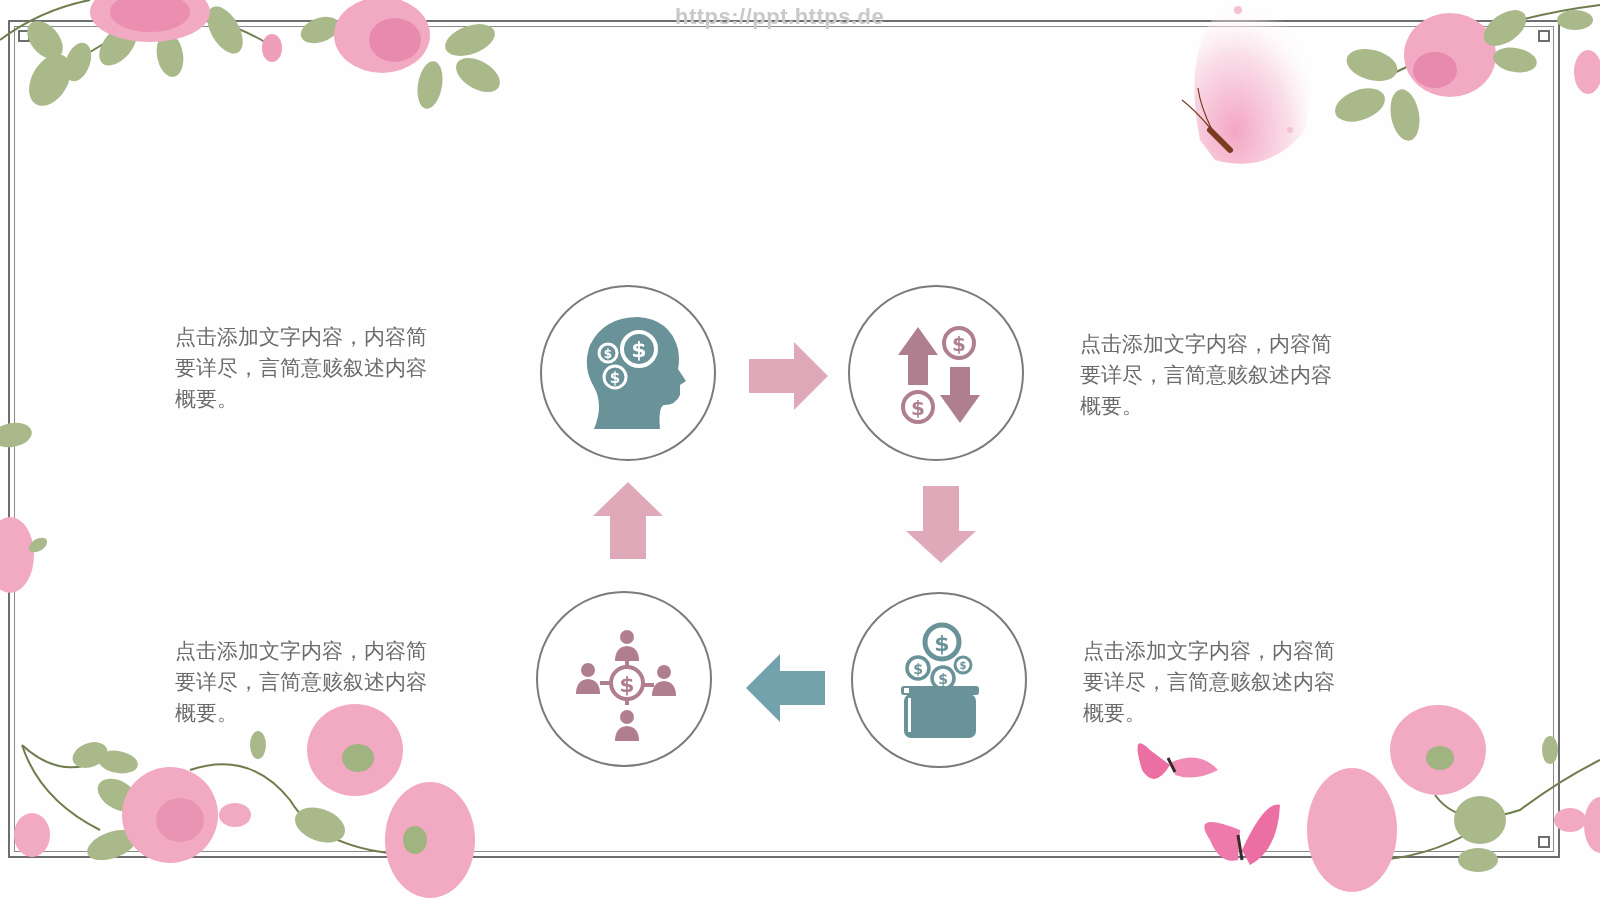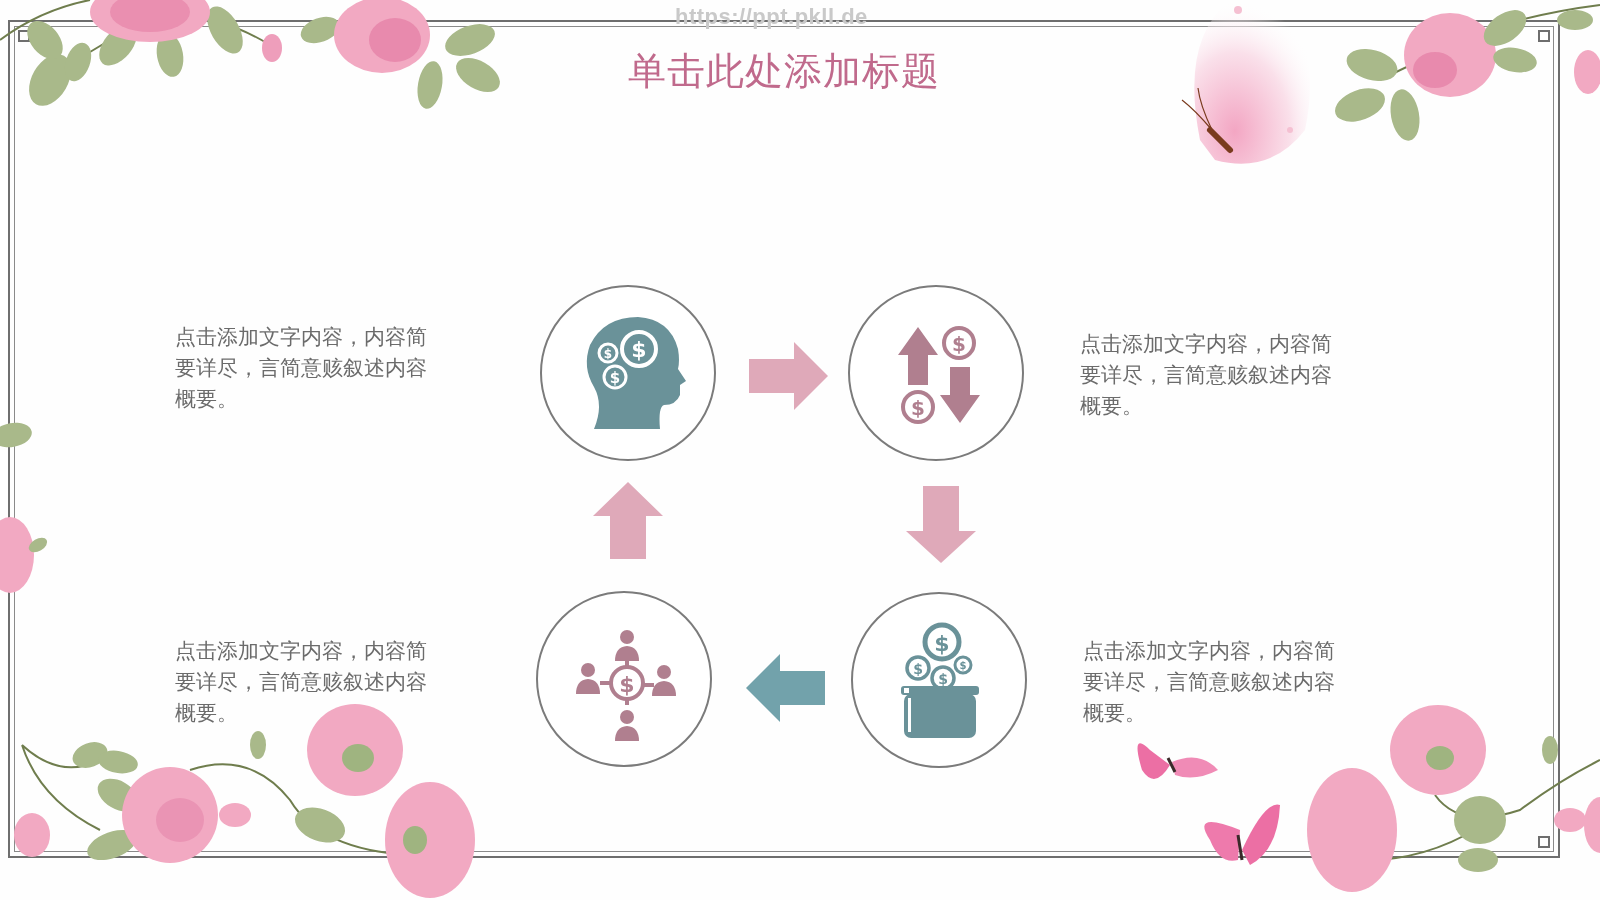--- a/index.html
+++ b/index.html
@@ -32,21 +32,21 @@
 
 <div class="slide">
 
   <div class="frame outer"></div>
   <div class="frame inner"></div>
   <div class="corner-sq" style="left:18px;top:30px;"></div>
   <div class="corner-sq" style="left:1538px;top:30px;"></div>
   <div class="corner-sq" style="left:18px;top:836px;"></div>
   <div class="corner-sq" style="left:1538px;top:836px;"></div>
 
-  <div class="watermark">https://ppt.pkll.de</div>
+  <div class="watermark">https://ppt.https.de</div>
 
   <svg class="deco" style="left:0;top:0;" width="520" height="120">
     <path d="M0 40 Q40 10 90 0" stroke="#6f7d4d" stroke-width="2" fill="none"></path>
     <path d="M60 70 Q110 40 160 10 M170 10 Q230 20 270 45" stroke="#6f7d4d" stroke-width="2" fill="none"></path>
     <ellipse cx="50" cy="80" rx="18" ry="28" fill="#a9b98a" transform="rotate(30 50 80)"></ellipse>
     <ellipse cx="45" cy="40" rx="14" ry="22" fill="#a9b98a" transform="rotate(-40 45 40)"></ellipse>
     <ellipse cx="78" cy="62" rx="12" ry="20" fill="#a9b98a" transform="rotate(20 78 62)"></ellipse>
     <ellipse cx="118" cy="45" rx="14" ry="24" fill="#a9b98a" transform="rotate(40 118 45)"></ellipse>
     <ellipse cx="170" cy="55" rx="13" ry="22" fill="#a9b98a" transform="rotate(-10 170 55)"></ellipse>
     <ellipse cx="225" cy="30" rx="14" ry="26" fill="#a9b98a" transform="rotate(-30 225 30)"></ellipse>
@@ -131,21 +131,20 @@
     <ellipse cx="338" cy="60" rx="48" ry="45" fill="#f2a9c2"></ellipse>
     <ellipse cx="340" cy="68" rx="14" ry="12" fill="#9fb480"></ellipse>
     <ellipse cx="252" cy="140" rx="45" ry="62" fill="#f2a9c2"></ellipse>
     <ellipse cx="380" cy="130" rx="26" ry="24" fill="#a9b98a"></ellipse>
     <ellipse cx="378" cy="170" rx="20" ry="12" fill="#a9b98a"></ellipse>
     <ellipse cx="450" cy="60" rx="8" ry="14" fill="#a9b98a"></ellipse>
     <ellipse cx="470" cy="130" rx="16" ry="12" fill="#f2a9c2"></ellipse>
     <ellipse cx="500" cy="135" rx="16" ry="28" fill="#f2a9c2"></ellipse>
   </svg>
 
-  <div class="title">单击此处添加标题</div>
 
   <div class="desc" style="left:175px;top:322px;">
     <div>点击添加文字内容，内容简</div>
     <div>要详尽，言简意赅叙述内容</div>
     <div>概要。</div>
   </div>
   <div class="desc" style="left:1080px;top:329px;">
     <div>点击添加文字内容，内容简</div>
     <div>要详尽，言简意赅叙述内容</div>
     <div>概要。</div>

